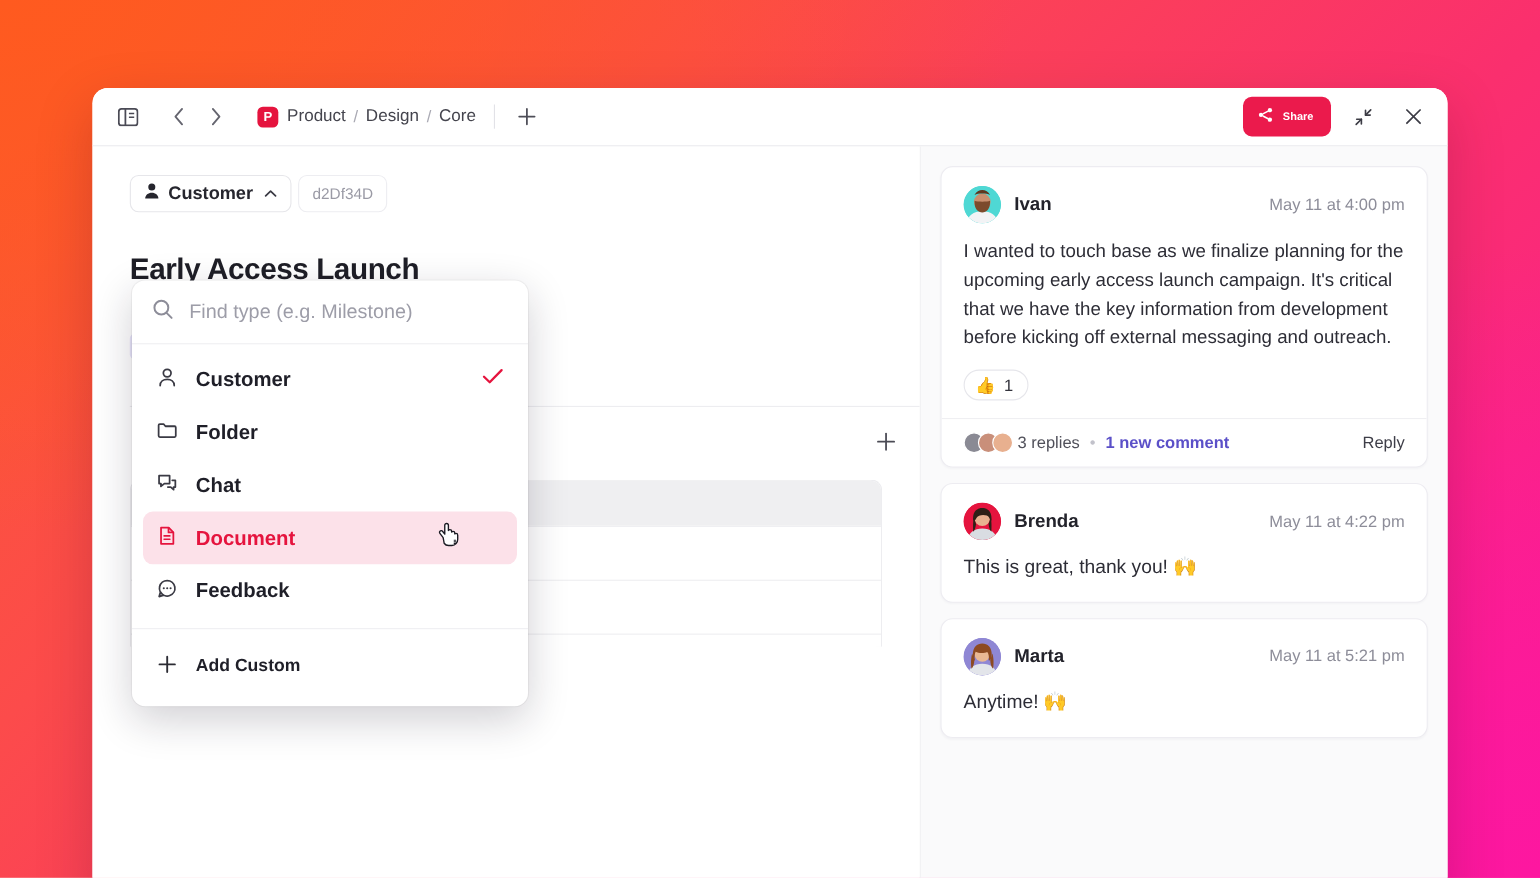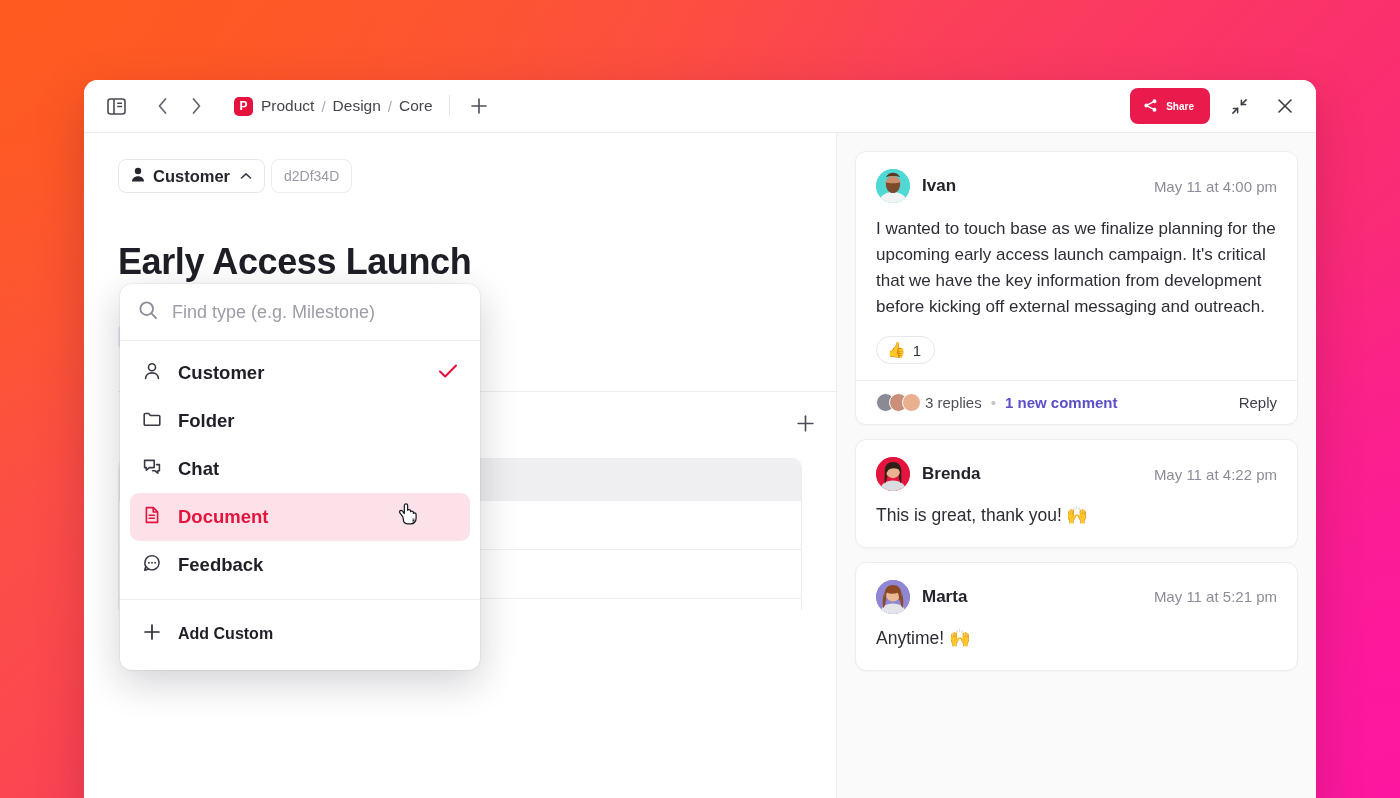--- a/index.html
+++ b/index.html
@@ -132,22 +132,22 @@
     border-radius: 8px;
     height: 34px;
     padding: 0 12px;
     display: flex; align-items: center;
     font-size: 14px;
     color: #9a9aa5;
     background: #fff;
   }
 
   .doc-title {
-    margin-top: 48px;
-    font-size: 36px;
+    margin-top: 37px;
+    font-size: 27px;
     font-weight: bold;
     color: #1e1e26;
     letter-spacing: -0.4px;
     white-space: nowrap;
   }
   .tag-row { margin-top: 42px; display: flex; gap: 8px; }
   .tag {
     background: #E8E6FB;
     color: #5B50C8;
     border-radius: 5px;
@@ -196,21 +196,21 @@
   .radio {
     width: 17px; height: 17px;
     border: 1.6px solid #b9b9c2;
     border-radius: 50%;
     flex: none;
   }
 
   
   .dropdown {
     position: absolute;
-    left: 36px; top: 151px;
+    left: 36px; top: 122px;
     width: 360px;
     background: #fff;
     border-radius: 12px;
     box-shadow: 0 12px 38px rgba(25,20,40,0.20), 0 0 0 1px rgba(0,0,0,0.045);
     z-index: 40;
     overflow: hidden;
   }
   .dd-search {
     display: flex; align-items: center; gap: 14px;
     padding: 16px 18px;

